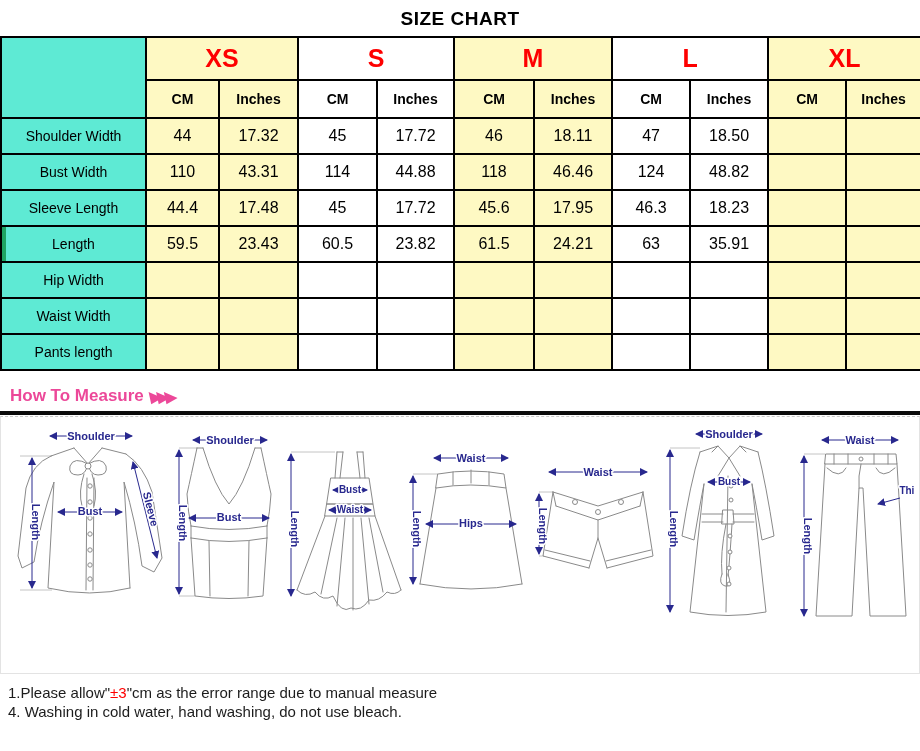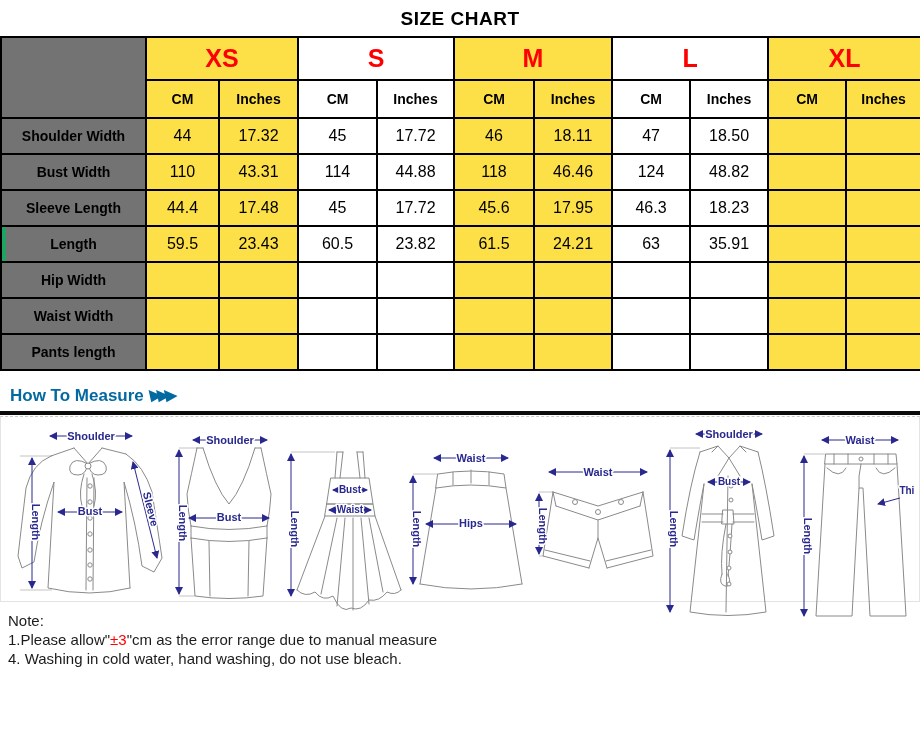--- a/index.html
+++ b/index.html
@@ -1,30 +1,30 @@
 <!DOCTYPE html>
 <html><head>
 <meta charset="utf-8">
 <style>
   html,body{margin:0;padding:0}
   body{width:920px;height:751px;background:#fff;font-family:"Liberation Sans",sans-serif;color:#000;overflow:hidden}
   .title{text-align:center;font-size:19px;font-weight:bold;padding:8px 12px 6px;letter-spacing:.5px}
   table.size{width:920px;border-collapse:collapse;table-layout:fixed}
   table.size th,table.size td{border:2px solid #000;text-align:center;vertical-align:middle;padding:0;overflow:hidden;white-space:nowrap}
-  .shade{background:#fde047}
+  .shade{background:#fef9c3}
   .size-name{color:#fe0000;font-size:25px;font-weight:bold;height:41px}
   .unit-row th{font-size:14px;font-weight:bold;height:36px}
   tbody tr{height:36px}
-  .rowlabel{font-size:14px;font-weight:bold;background:#737373}
+  .rowlabel{font-size:14px;font-weight:normal;background:#5eead4}
   .val{font-size:16px;font-weight:normal}
   .sel{box-shadow:inset 4px 0 0 #1fa463}
-  .measure-head{margin:15px 0 0 10px;font-size:17px;font-weight:bold;color:#0369a1;display:flex;align-items:flex-start}
+  .measure-head{margin:15px 0 0 10px;font-size:17px;font-weight:bold;color:#ec4899;display:flex;align-items:flex-end}
   .measure-arrows{margin-left:6px;letter-spacing:-4px;font-size:15px;transform:skewX(12deg);display:inline-block;padding-right:4px}
   .divider{height:4px;background:#0b0b0b;margin-top:5px}
-  .diagrams{display:flex;justify-content:space-between;align-items:flex-start;box-sizing:border-box;width:920px;height:186px;padding:5px 5px 0;border:1px solid #e3e3e3;border-top:1px dashed #c9c9c9;margin-top:1px}
+  .diagrams{display:flex;justify-content:space-between;align-items:flex-start;box-sizing:border-box;width:920px;height:258px;padding:5px 5px 0;border:1px solid #e3e3e3;border-top:1px dashed #c9c9c9;margin-top:1px}
   .g{stroke:#8a8a8a;fill:none;stroke-width:1;stroke-linecap:round;stroke-linejoin:round}
   .gf{stroke:#8a8a8a;fill:#fff;stroke-width:1}
   .m{stroke:#28288e;stroke-width:1;fill:none}
   .gd{stroke:#b5b5b5;stroke-width:.8}
   text.lbl{fill:#28288e;font-size:11px;font-weight:bold;text-anchor:middle;paint-order:stroke;stroke:#fff;stroke-width:3px;stroke-linejoin:round;font-family:"Liberation Sans",sans-serif}
   text.lbls{font-size:10px}
   .notes{padding:9px 0 0 8px;font-size:15px;line-height:19px;color:#1c1c1c}
   .red{color:#fe0000}
 </style>
 </head>
@@ -292,16 +292,15 @@
     <text class="lbl" x="64" y="14">Waist</text>
     <line class="m" x1="104" y1="68" x2="82" y2="74" marker-end="url(#ah)"></line>
     <text class="lbl lbls" x="117" y="64" text-anchor="end">Thigh</text>
     <line class="m" x1="8" y1="26" x2="8" y2="186" marker-start="url(#ah)" marker-end="url(#ah)"></line>
     <text class="lbl" x="8" y="106" transform="rotate(90 8 106)">Length</text>
   </svg>
 
 </div>
 
 <div class="notes">
-  <div>Note:</div>
   <div><span>1.Please allow"</span><span class="red">±3</span><span>"cm as the error range due to manual measure</span></div>
   <div>4. Washing in cold water, hand washing, do not use bleach.</div>
 </div>
 
 </body></html>

